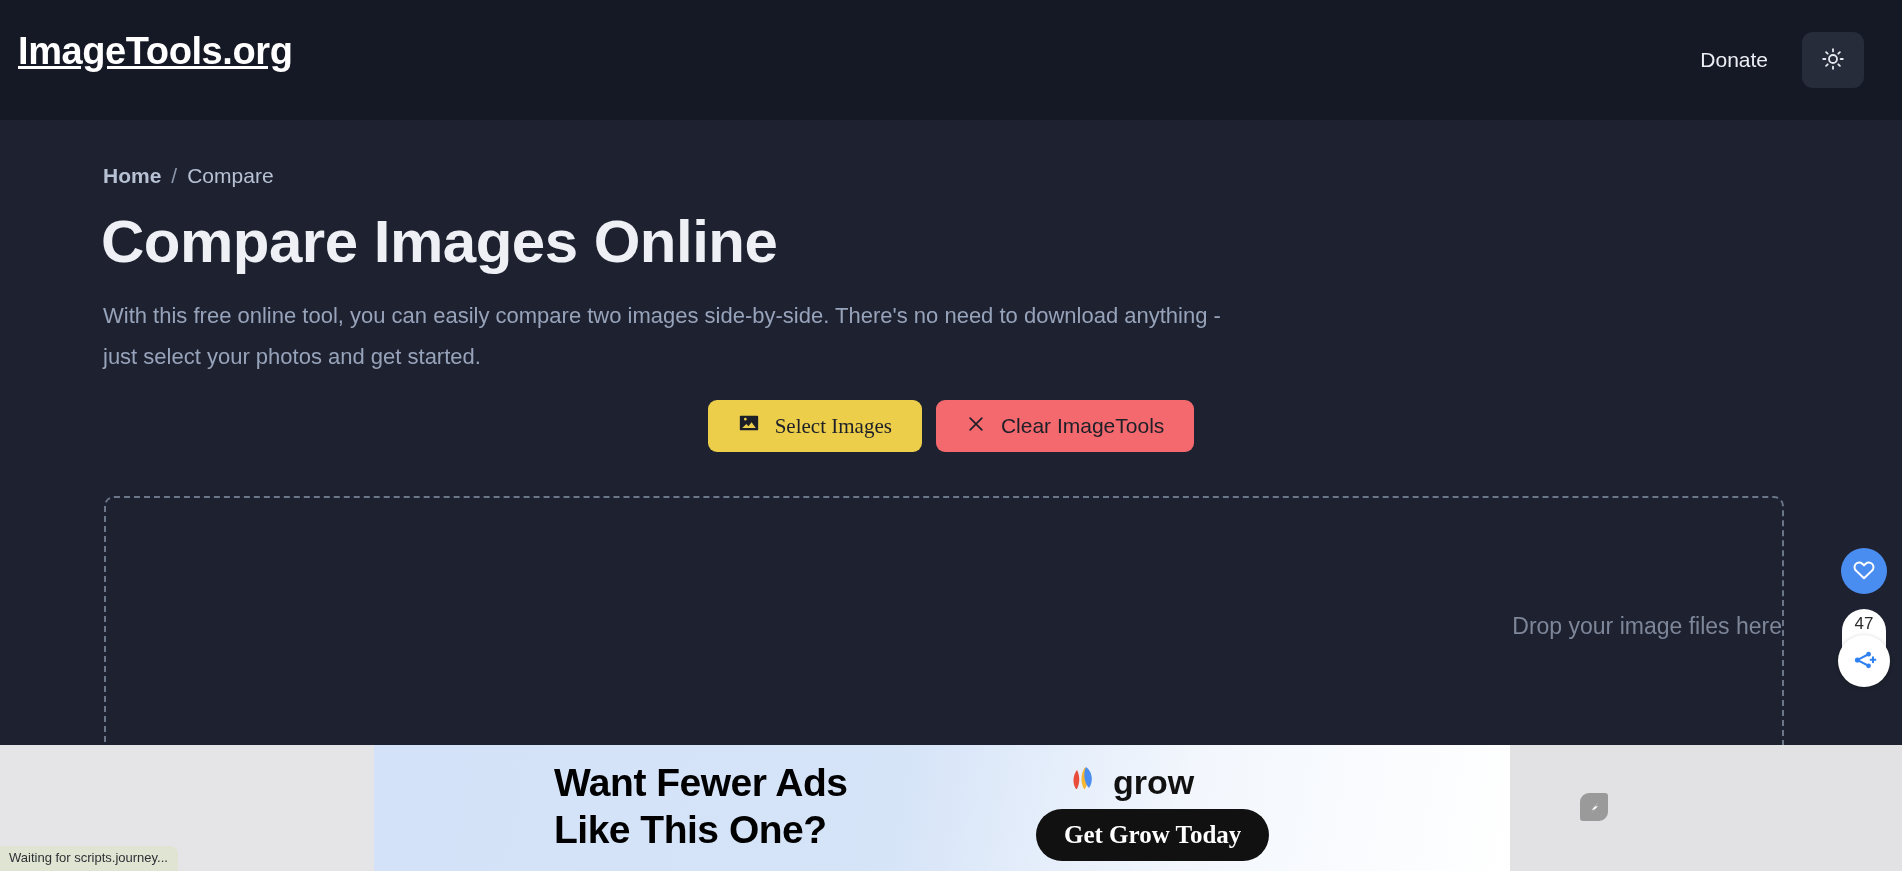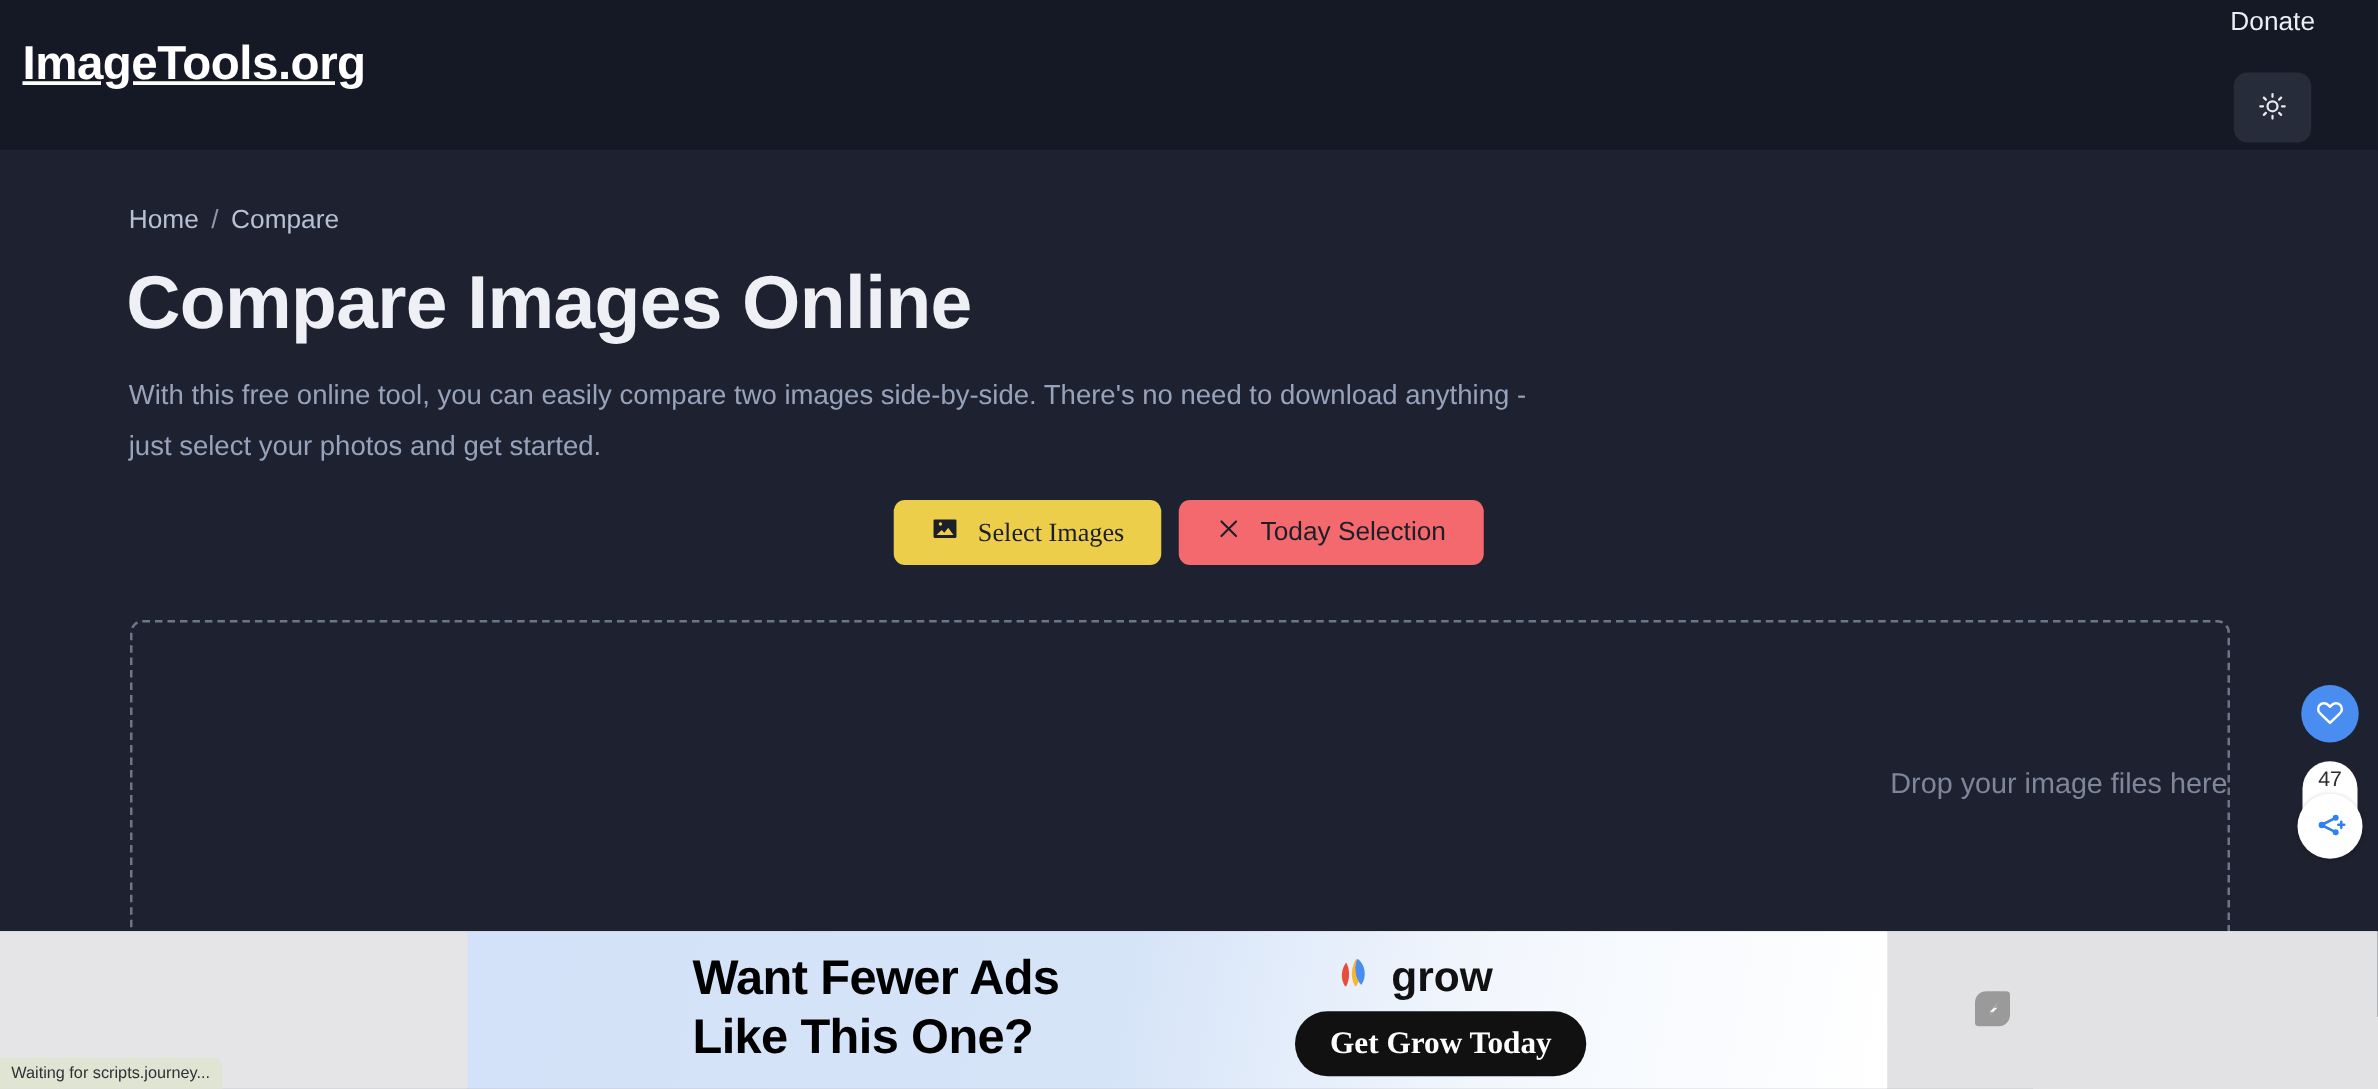--- a/index.html
+++ b/index.html
@@ -17,21 +17,21 @@
     background: #151925;
     display: flex; align-items: center;
   }
   .brand {
     position: absolute; left: 18px; top: 30px;
     font-size: 38px; font-weight: bold;
     color: #ffffff; letter-spacing: -0.4px;
   }
   .header-right {
     position: absolute; right: 38px; top: 0; height: 120px;
-    display: flex; align-items: center; gap: 22px; flex-direction: column;
+    display: flex; align-items: center; gap: 22px;
   }
   .donate-link {
     color: #eceef4; font-size: 21px; text-decoration: none;
     padding: 6px 12px;
   }
   .theme-toggle {
     width: 62px; height: 56px; border-radius: 11px;
     background: #272c3a; border: none;
     display: flex; align-items: center; justify-content: center;
     cursor: pointer;
@@ -48,21 +48,21 @@
   .lang-name { font-size: 21px; font-weight: bold; color: #ffffff; }
   .chev { margin-left: 12px; display: flex; align-items: center; }
 
   
   .main { position: absolute; top: 120px; left: 0; width: 1902px; }
   .breadcrumb {
     position: absolute; left: 103px; top: 44px;
     font-size: 21px; color: #b7c1d4;
     display: flex; align-items: center; gap: 10px;
   }
-  .breadcrumb a { color: #b7c1d4; text-decoration: none; }
+  .breadcrumb a { color: #b7c1d4; text-decoration: none; font-weight: bold; }
   .breadcrumb .sep { color: #8e98ad; }
   .page-title {
     position: absolute; left: 101px; top: 90px;
     font-size: 60px; font-weight: bold; color: #eef0f5;
     letter-spacing: -0.5px; line-height: 1.05;
   }
   .page-desc {
     position: absolute; left: 103px; top: 175px;
     width: 1130px;
     font-size: 22px; line-height: 41px; color: #97a3ba;
@@ -221,21 +221,21 @@
       <span>Select Images</span>
     </button>
 
     <button class="btn btn-clear">
       <span>
         <svg width="20" height="20" viewBox="0 0 24 24" fill="none" stroke="#1c1f28" stroke-width="2" stroke-linecap="round">
           <line x1="5" y1="5" x2="19" y2="19"></line>
           <line x1="19" y1="5" x2="5" y2="19"></line>
         </svg>
       </span>
-      <span>Today Selection</span>
+      <span>Clear ImageTools</span>
     </button>
   </div>
 
   <div class="dropzone">
     <span class="dropzone-text">Drop your image files here</span>
   </div>
 </main>
 
 <div class="side-widgets">
   <button class="fav-btn">

